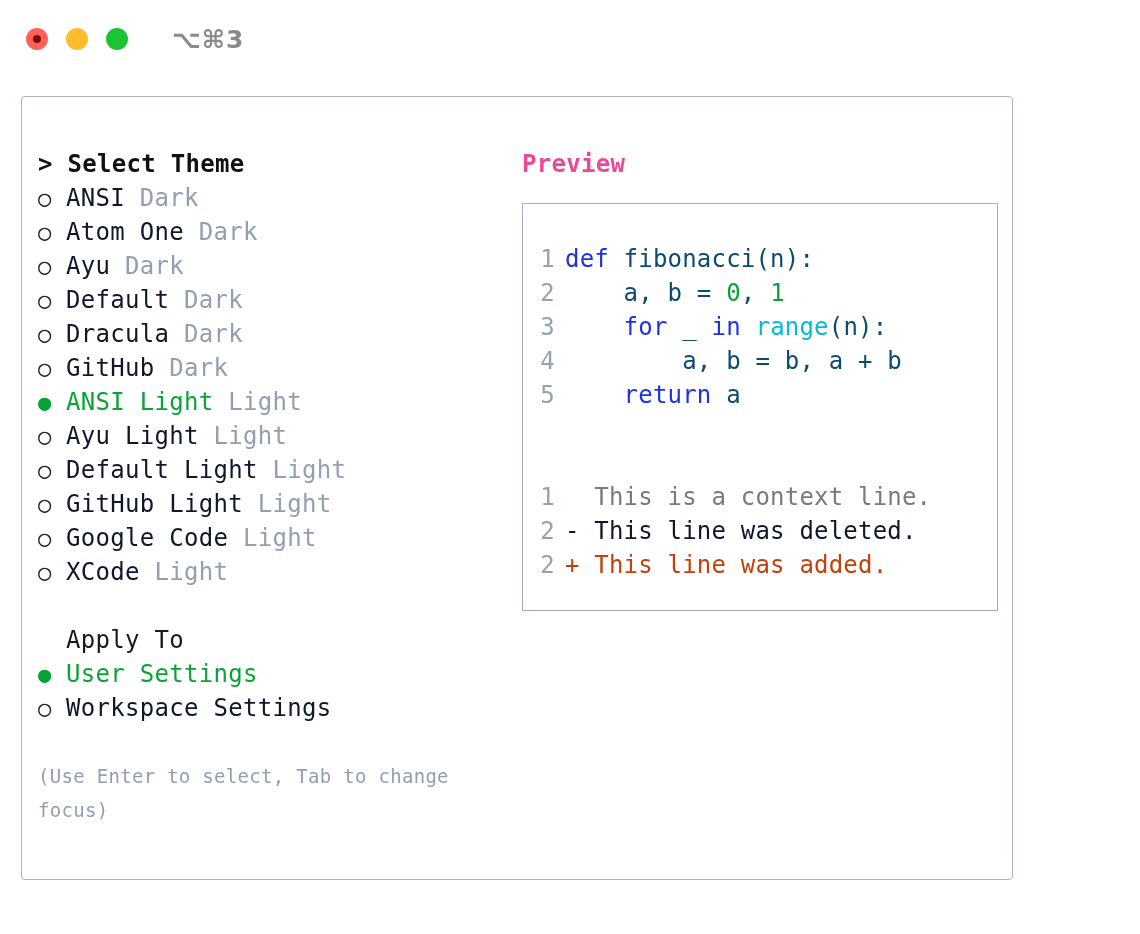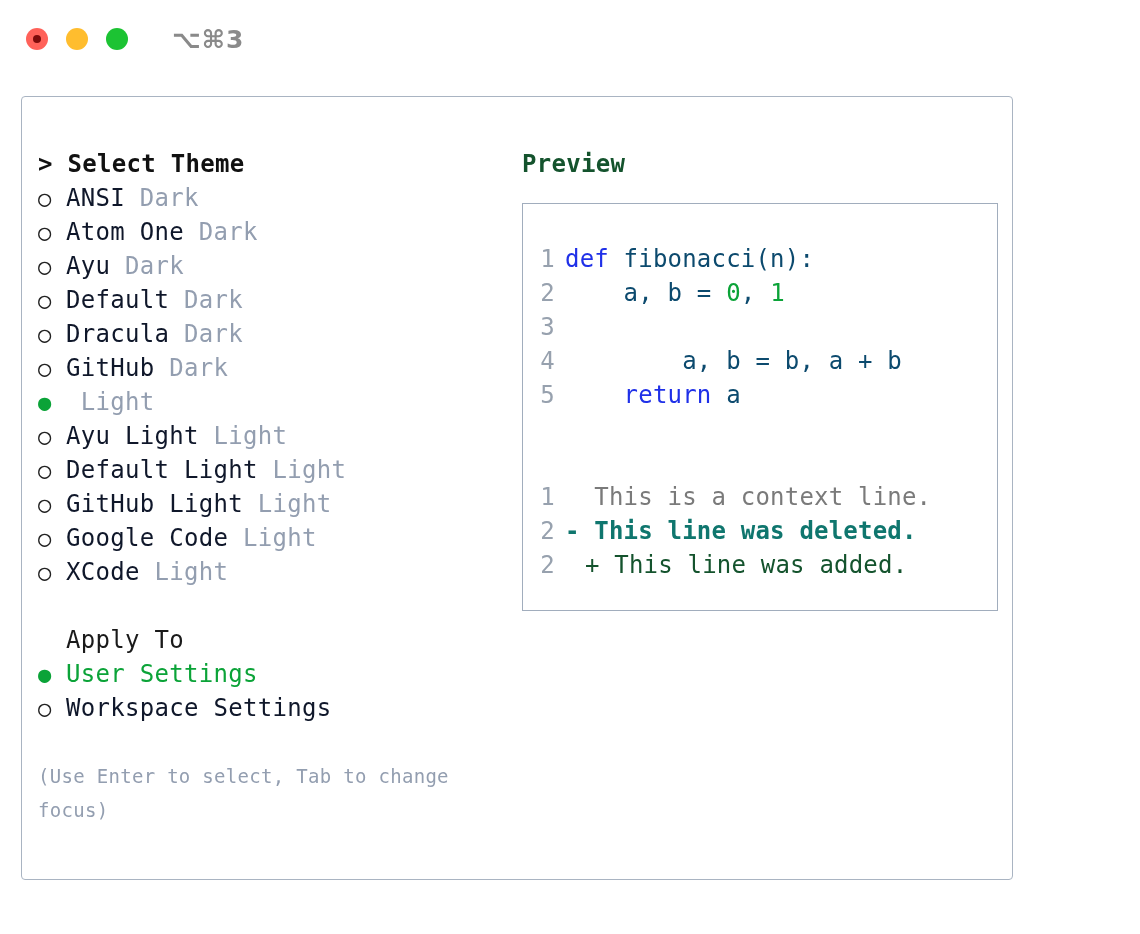--- a/index.html
+++ b/index.html
@@ -139,21 +139,21 @@
 
   
   #preview-column {
     flex: 1;
     padding: 50px 0 0 22px;
     box-sizing: border-box;
   }
   #preview-title {
     font-size: 24px;
     font-weight: bold;
-    color: #14532d;
+    color: #ec4899;
     line-height: 34px;
     letter-spacing: 0.3px;
   }
   #preview-box {
     margin-top: 22px;
     width: 476px;
     height: 408px;
     border: 1.8px solid #a1adbd;
     box-sizing: border-box;
     background: #ffffff;
@@ -180,22 +180,22 @@
   .code-text { color: #1a1a1a; }
 
   .tok-kw   { color: #1f30e8; }
   .tok-fn   { color: #00bcd4; }
   .tok-num  { color: #0ba338; }
   .tok-plain{ color: #0c4a6e; }
 
   .blank-line { height: 34px; }
 
   .diff-ctx { color: #7a7a7a; }
-  .diff-del { color: #0f766e; font-weight: bold; }
-  .diff-add { color: #14532d; margin-left: 20px; }
+  .diff-del { color: #0f172a; }
+  .diff-add { color: #c2410c; }
 </style>
 </head>
 <body>
 
 <div id="app-window">
 
   <div id="title-bar">
     <div class="traffic-lights">
       <span class="light red">
         <span class="inner-dot"></span>
@@ -213,21 +213,21 @@
 
         <div class="section-header"><span>&gt; </span><span>Select Theme</span></div>
 
         <div id="theme-list">
             <div class="option-row"><span class="bullet">○</span><span class="opt-name">ANSI</span><span> </span><span class="opt-tag">Dark</span></div>
             <div class="option-row"><span class="bullet">○</span><span class="opt-name">Atom One</span><span> </span><span class="opt-tag">Dark</span></div>
             <div class="option-row"><span class="bullet">○</span><span class="opt-name">Ayu</span><span> </span><span class="opt-tag">Dark</span></div>
             <div class="option-row"><span class="bullet">○</span><span class="opt-name">Default</span><span> </span><span class="opt-tag">Dark</span></div>
             <div class="option-row"><span class="bullet">○</span><span class="opt-name">Dracula</span><span> </span><span class="opt-tag">Dark</span></div>
             <div class="option-row"><span class="bullet">○</span><span class="opt-name">GitHub</span><span> </span><span class="opt-tag">Dark</span></div>
-            <div class="option-row selected"><span class="bullet">●</span><span> </span><span class="opt-tag">Light</span></div>
+            <div class="option-row selected"><span class="bullet">●</span><span class="opt-name">ANSI Light</span><span> </span><span class="opt-tag">Light</span></div>
             <div class="option-row"><span class="bullet">○</span><span class="opt-name">Ayu Light</span><span> </span><span class="opt-tag">Light</span></div>
             <div class="option-row"><span class="bullet">○</span><span class="opt-name">Default Light</span><span> </span><span class="opt-tag">Light</span></div>
             <div class="option-row"><span class="bullet">○</span><span class="opt-name">GitHub Light</span><span> </span><span class="opt-tag">Light</span></div>
             <div class="option-row"><span class="bullet">○</span><span class="opt-name">Google Code</span><span> </span><span class="opt-tag">Light</span></div>
             <div class="option-row"><span class="bullet">○</span><span class="opt-name">XCode</span><span> </span><span class="opt-tag">Light</span></div>
           </div>
 
         <div class="spacer-row"></div>
 
         <div class="section-header sub">Apply To</div>
@@ -242,21 +242,21 @@
         <div id="keyboard-hint">(Use Enter to select, Tab to change focus)</div>
       </div>
 
       <div id="preview-column">
         <div id="preview-title">Preview</div>
 
         <div id="preview-box">
           <div id="code-block">
               <div class="code-line"><span class="gutter">1</span><span class="code-text"><span class="tok-kw">def </span><span class="tok-plain">fibonacci(n):</span></span></div>
               <div class="code-line"><span class="gutter">2</span><span class="code-text">    <span class="tok-plain">a, b = </span><span class="tok-num">0</span><span class="tok-plain">, </span><span class="tok-num">1</span></span></div>
-              <div class="code-line"><span class="gutter">3</span></div>
+              <div class="code-line"><span class="gutter">3</span><span class="code-text">    <span class="tok-kw">for</span><span class="tok-plain"> _ </span><span class="tok-kw">in</span><span class="tok-plain"> </span><span class="tok-fn">range</span><span class="tok-plain">(n):</span></span></div>
               <div class="code-line"><span class="gutter">4</span><span class="code-text">        <span class="tok-plain">a, b = b, a + b</span></span></div>
               <div class="code-line"><span class="gutter">5</span><span class="code-text">    <span class="tok-kw">return</span><span class="tok-plain"> a</span></span></div>
             </div>
           <div class="blank-line"></div>
           <div class="blank-line"></div>
           <div id="diff-block">
               <div class="code-line"><span class="gutter">1</span><span class="diff-ctx"><span>  </span><span>This is a context line.</span></span></div>
               <div class="code-line"><span class="gutter">2</span><span class="diff-del"><span>- </span><span>This line was deleted.</span></span></div>
               <div class="code-line"><span class="gutter">2</span><span class="diff-add"><span>+ </span><span>This line was added.</span></span></div>
             </div>

